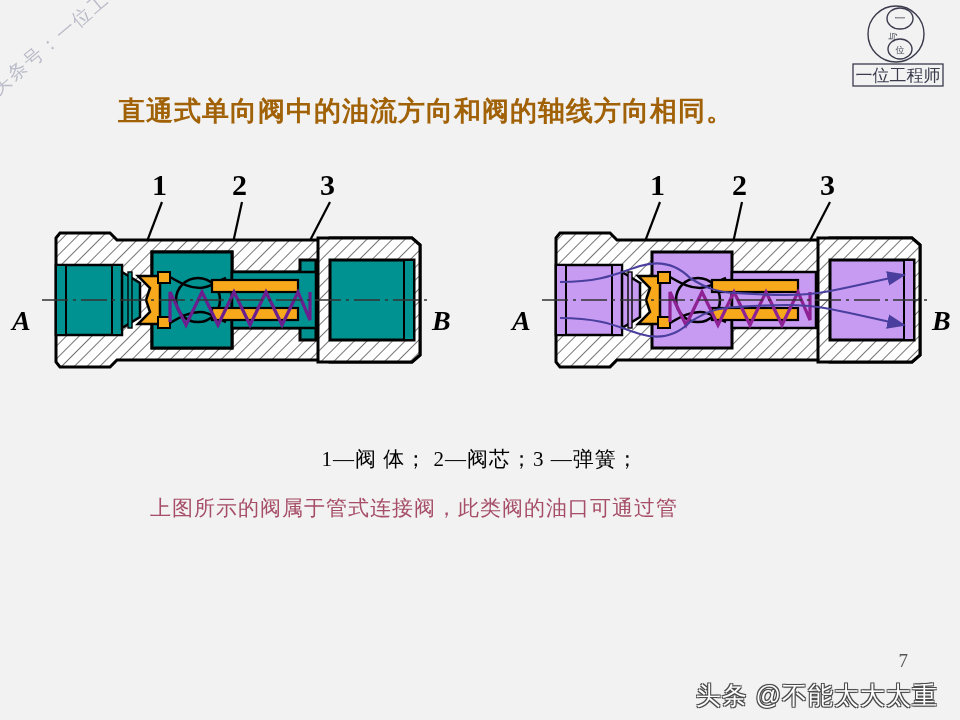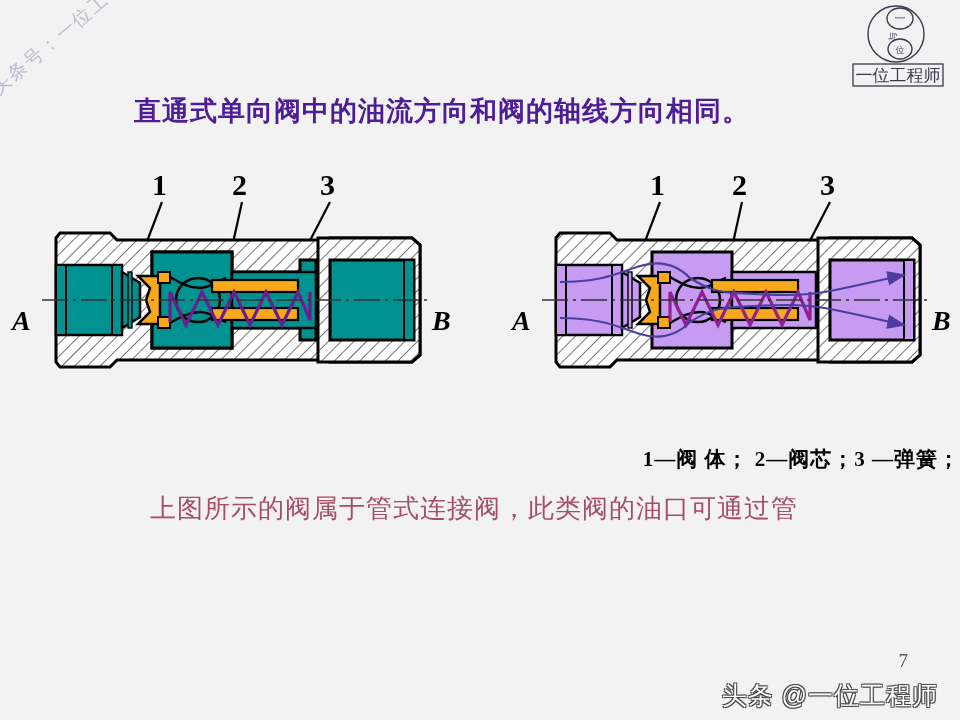--- a/index.html
+++ b/index.html
@@ -34,24 +34,23 @@
     width:104px;height:86px;
   }
   .logo svg{display:block;}
 
   
   .title{
     position:absolute;
     left:118px;top:93px;
     font-size:27px;
     font-weight:bold;
-    color:#4c1d95;
+    color:#a16207;
     letter-spacing:1px;
     white-space:nowrap;
-    margin-left:16px;
   }
 
   
   .diagram-wrap{
     position:absolute;left:0;top:160px;width:960px;height:280px;
   }
   .callout-num{
     position:absolute;
     font-family:"Liberation Serif", serif;
     font-weight:bold;
@@ -64,33 +63,33 @@
     font-style:italic;
     font-weight:bold;
     font-size:28px;
     color:#000;
   }
 
   
   .legend{
     position:absolute;
     left:0;right:0;top:445px;
-    text-align:right;
+    text-align:center;
     font-size:21px;
-    font-weight:bold;
+    font-weight:normal;
     color:#000;
     letter-spacing:1px;
   }
 
   
   .para{
     position:absolute;
     left:96px;top:487px;width:824px;
     color:#a64d68;
-    font-size:26px;
+    font-size:21px;
     line-height:43px;
     letter-spacing:1px;
   }
   .para .ind{display:inline-block;width:54px;}
 
   
   .pagenum{
     position:absolute;
     right:52px;bottom:48px;
     font-size:19px;
@@ -257,15 +256,15 @@
     </svg>
   </div>
 
   <div class="legend">1—阀 体；  2—阀芯；3 —弹簧；</div>
 
   <div class="para">
     <div><span class="ind"></span><span>上图所示的阀属于管式连接阀，此类阀的油口可通过管</span></div>
   </div>
 
   <div class="pagenum">7</div>
-  <div class="footer-brand">头条 @一位工程师</div>
+  <div class="footer-brand">头条 @不能太大太重</div>
 
 </div>
 
 </body></html>

